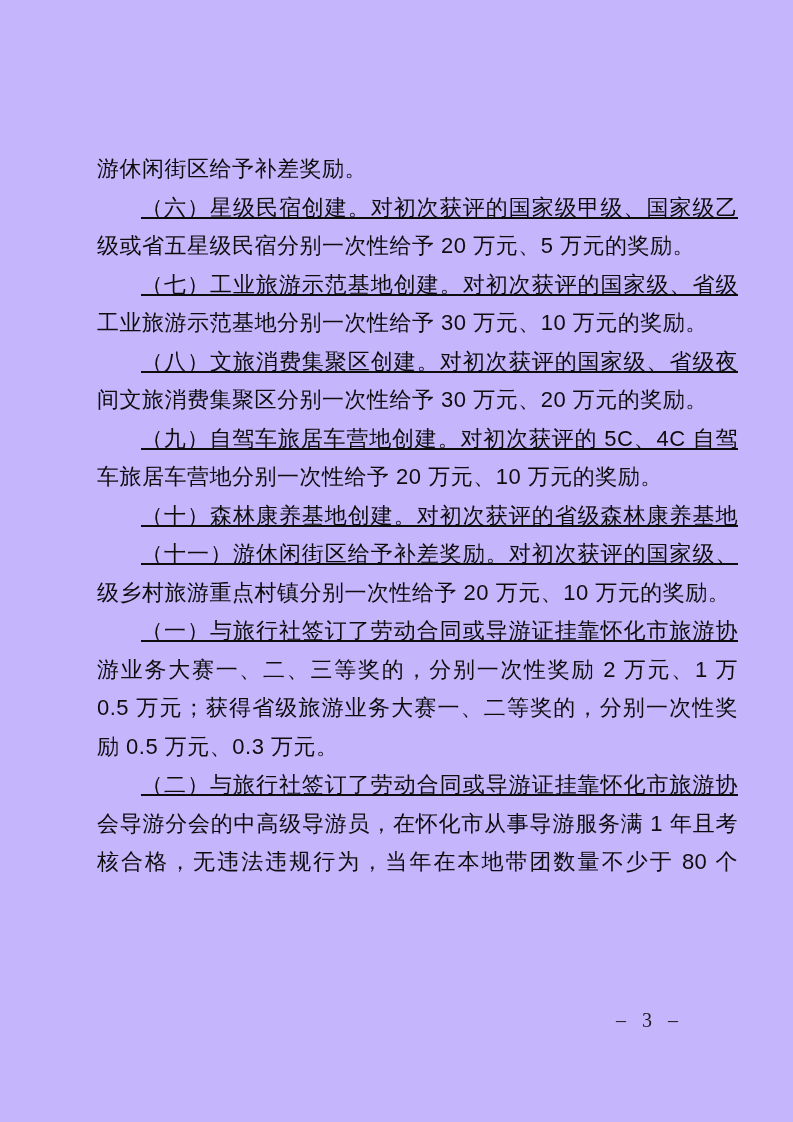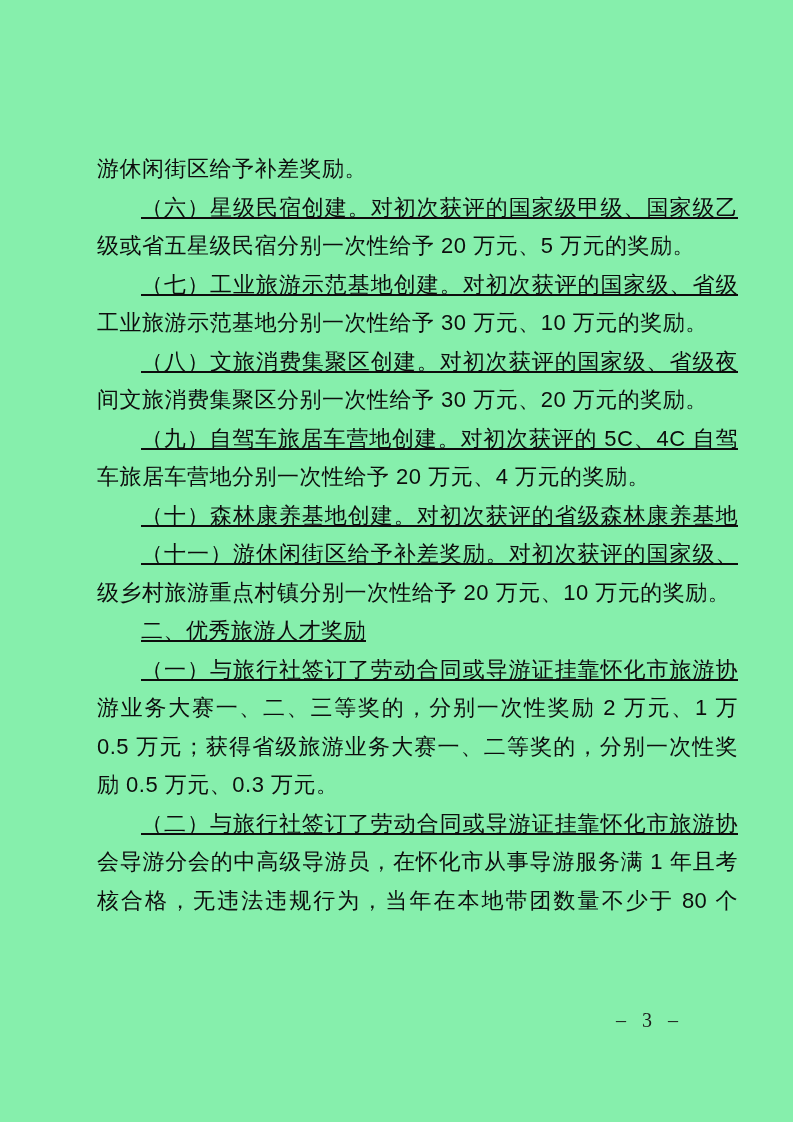--- a/index.html
+++ b/index.html
@@ -14,21 +14,21 @@
     overflow: hidden;
     font-family: "Liberation Sans", "DejaVu Sans", sans-serif;
     color: #0d0d0d;
   }
   .page {
     position: absolute;
     left: 0;
     top: 0;
     width: 793px;
     height: 1122px;
-    background: #86efac;
+    background: #c4b5fd;
   }
   .content {
     position: absolute;
     left: 97px;
     top: 150px;
     width: 641px;
   }
   .line {
     height: 38.5px;
     line-height: 38.5px;
@@ -65,25 +65,24 @@
 
   <div class="content">
     <div class="line">游休闲街区给予补差奖励。</div>
     <div class="line indent fill">（六）星级民宿创建。对初次获评的国家级甲级、国家级乙</div>
     <div class="line">级或省五星级民宿分别一次性给予 20 万元、5 万元的奖励。</div>
     <div class="line indent fill">（七）工业旅游示范基地创建。对初次获评的国家级、省级</div>
     <div class="line">工业旅游示范基地分别一次性给予 30 万元、10 万元的奖励。</div>
     <div class="line indent fill">（八）文旅消费集聚区创建。对初次获评的国家级、省级夜</div>
     <div class="line">间文旅消费集聚区分别一次性给予 30 万元、20 万元的奖励。</div>
     <div class="line indent fill">（九）自驾车旅居车营地创建。对初次获评的 5C、4C 自驾</div>
-    <div class="line">车旅居车营地分别一次性给予 20 万元、4 万元的奖励。</div>
+    <div class="line">车旅居车营地分别一次性给予 20 万元、10 万元的奖励。</div>
     <div class="line indent fill">（十）森林康养基地创建。对初次获评的省级森林康养基地</div>
     <div class="line indent fill">（十一）游休闲街区给予补差奖励。对初次获评的国家级、省</div>
     <div class="line">级乡村旅游重点村镇分别一次性给予 20 万元、10 万元的奖励。</div>
-    <div class="line indent">二、优秀旅游人才奖励</div>
     <div class="line indent fill">（一）与旅行社签订了劳动合同或导游证挂靠怀化市旅游协</div>
     <div class="line fill">游业务大赛一、二、三等奖的，分别一次性奖励 2 万元、1 万元、</div>
     <div class="line fill">0.5 万元；获得省级旅游业务大赛一、二等奖的，分别一次性奖</div>
     <div class="line">励 0.5 万元、0.3 万元。</div>
     <div class="line indent fill">（二）与旅行社签订了劳动合同或导游证挂靠怀化市旅游协</div>
     <div class="line fill">会导游分会的中高级导游员，在怀化市从事导游服务满 1 年且考</div>
     <div class="line fill">核合格，无违法违规行为，当年在本地带团数量不少于 80 个的，</div>
   </div>
 
   <div class="pageno">– 3 –</div>

